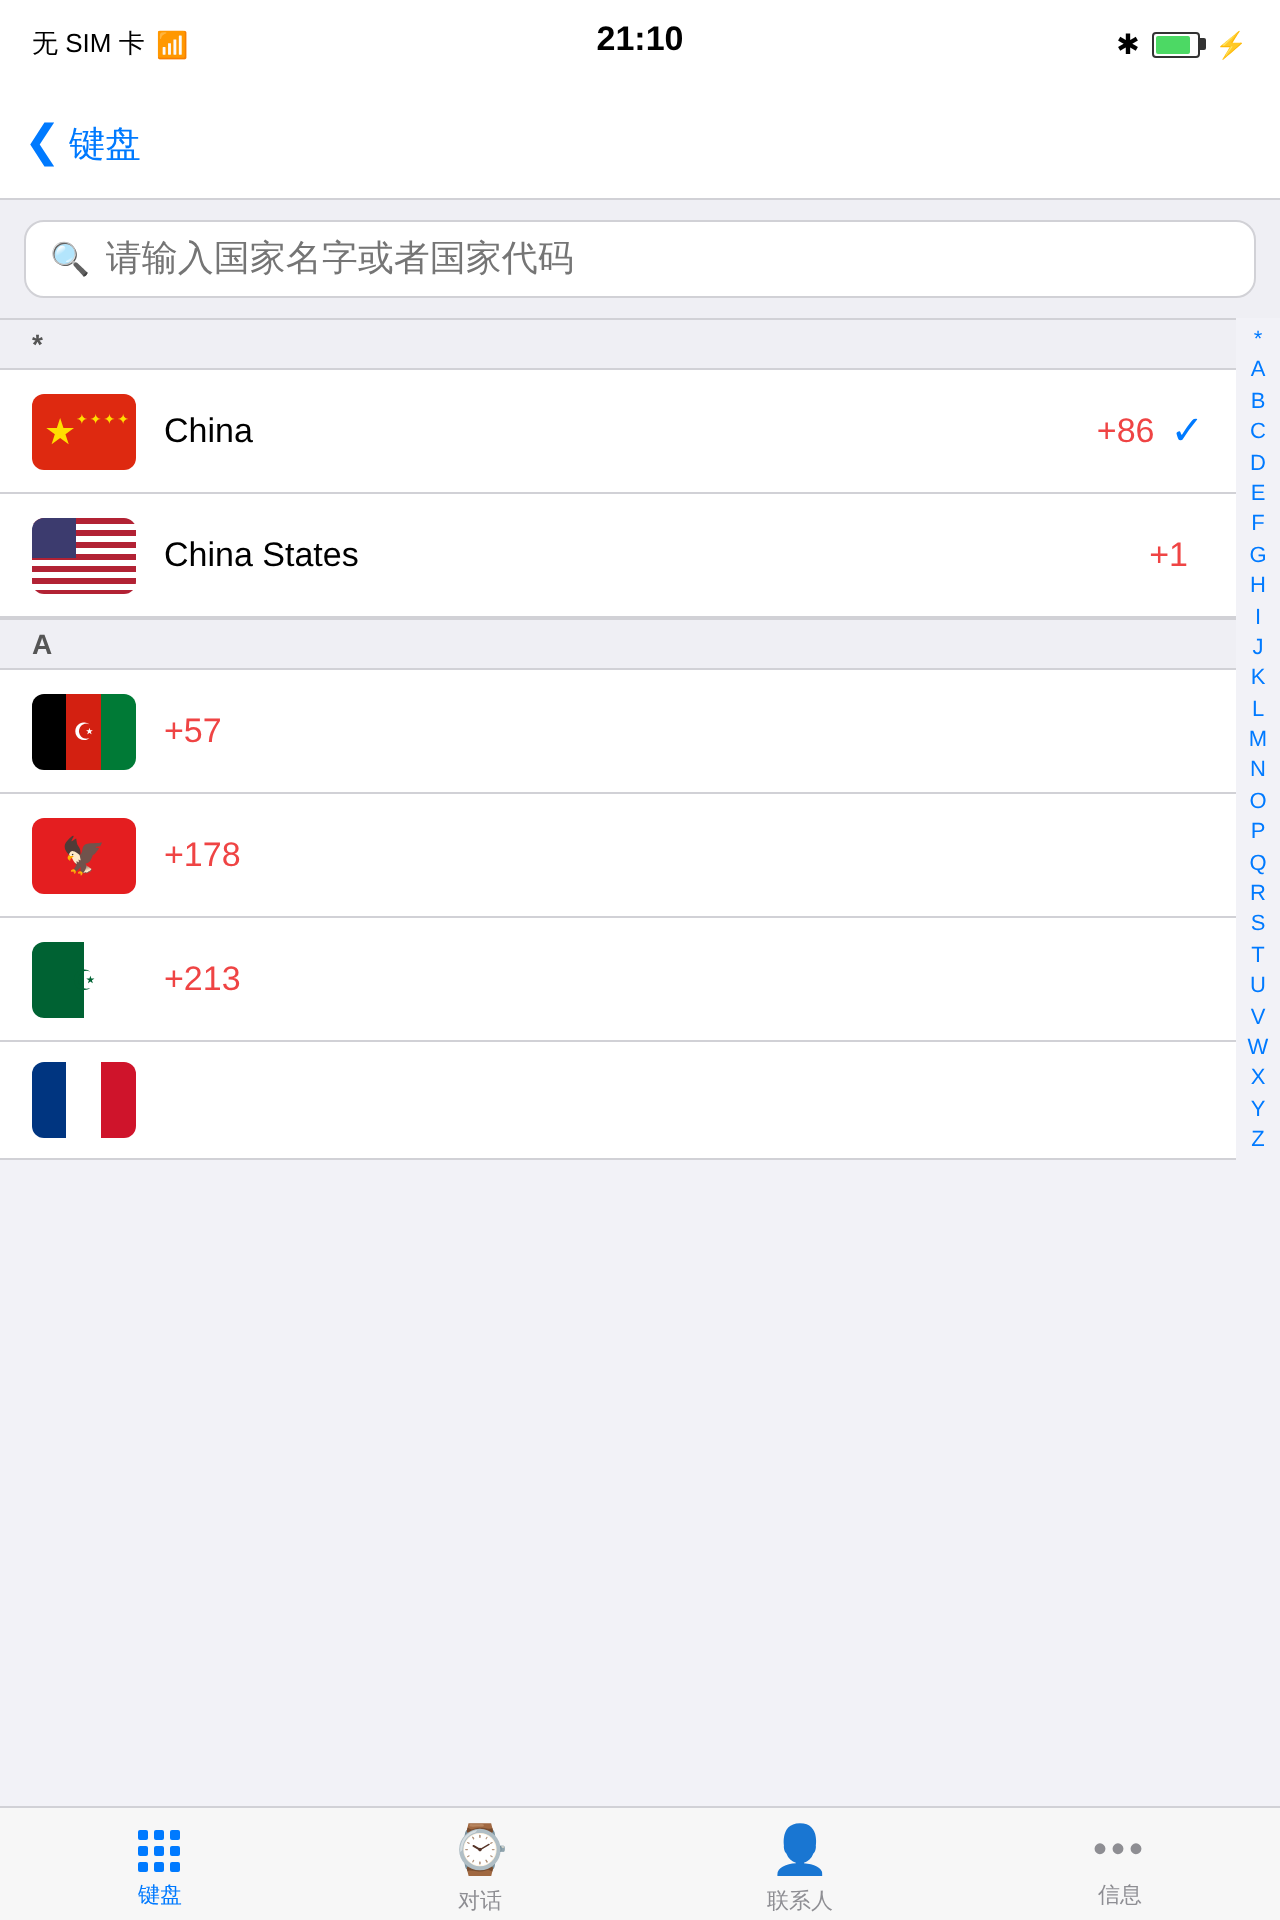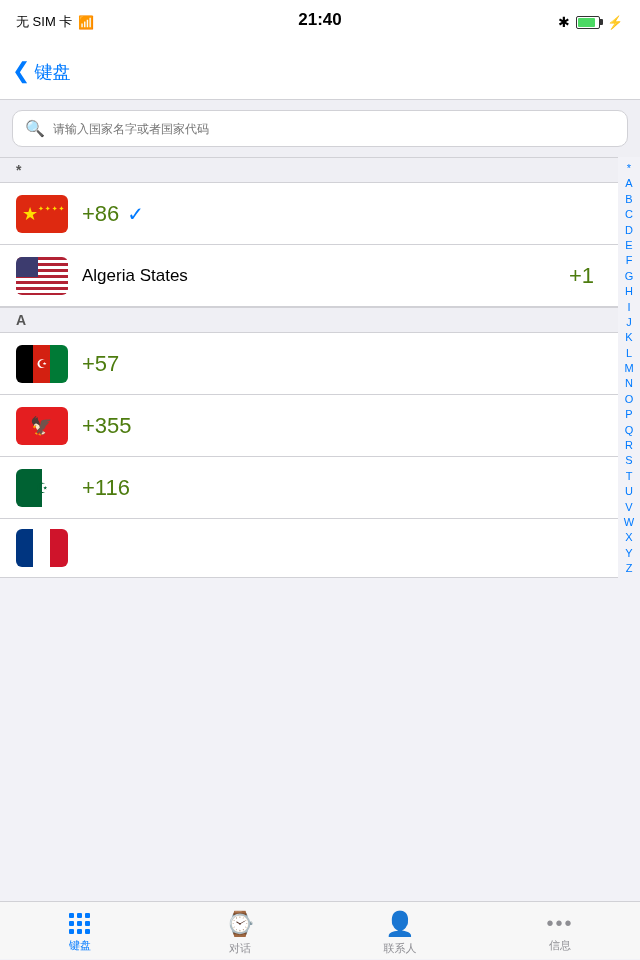--- a/index.html
+++ b/index.html
@@ -112,21 +112,21 @@
       gap: 8px;
       border: 1px solid #d1d1d6;
     }
     .search-icon-wrap {
       color: #8e8e93;
       font-size: 16px;
     }
     .search-input {
       border: none;
       outline: none;
-      font-size: 12px;
+      font-size: 18px;
       color: #3b82f6;
       background: transparent;
       flex: 1;
     }
 
     
     .content {
       display: flex;
       height: calc(960px - 44px - 56px - 58px - 58px);
       overflow: hidden;
@@ -291,22 +291,22 @@
       );
     }
 
     .country-name {
       flex: 1;
       font-size: 17px;
       color: #000;
     }
 
     .country-code {
-      font-size: 22px;
-      color: #4d7c0f;
+      font-size: 17px;
+      color: #ef4444;
       margin-right: 8px;
     }
 
     .checkmark {
       color: #007aff;
       font-size: 20px;
     }
 
     
     .alpha-index {
@@ -368,21 +368,21 @@
     }
   </style>
 </head>
 <body>
 
 <div class="status-bar">
   <div class="status-left">
     <span>无 SIM 卡</span>
     <span>📶</span>
   </div>
-  <div class="status-center">21:40</div>
+  <div class="status-center">21:10</div>
   <div class="status-right">
     <span style="font-size:14px;">✱</span>
     <div class="battery-box">
       <div class="battery-fill"></div>
     </div>
     <span style="font-size:13px;">⚡</span>
   </div>
 </div>
 
 <div class="nav-bar">
@@ -399,46 +399,47 @@
   </div>
 </div>
 
 <div class="content">
   <div class="country-list">
 
     <div class="section-header">*</div>
 
     <div class="country-item">
       <div class="flag flag-cn"></div>
+      <span class="country-name">China</span>
       <span class="country-code">+86</span>
       <span class="checkmark">✓</span>
     </div>
 
     <div class="country-item">
       <div class="flag flag-us"></div>
-      <span class="country-name">Algeria States</span>
+      <span class="country-name">China States</span>
       <span class="country-code">+1</span>
     </div>
 
 
     <div class="section-header">A</div>
 
     <div class="country-item">
       <div class="flag flag-af"></div>
       <span class="country-code">+57</span>
     </div>
 
     <div class="country-item">
       <div class="flag flag-al"></div>
-      <span class="country-code">+355</span>
+      <span class="country-code">+178</span>
     </div>
 
     <div class="country-item">
       <div class="flag flag-dz"></div>
-      <span class="country-code">+116</span>
+      <span class="country-code">+213</span>
     </div>
 
     <div class="country-item" style="min-height:40px;overflow:hidden;">
       <div class="flag flag-partial"></div>
     </div>
 
   </div>
 
   <div class="alpha-index">
     <span class="alpha-letter">*</span>

